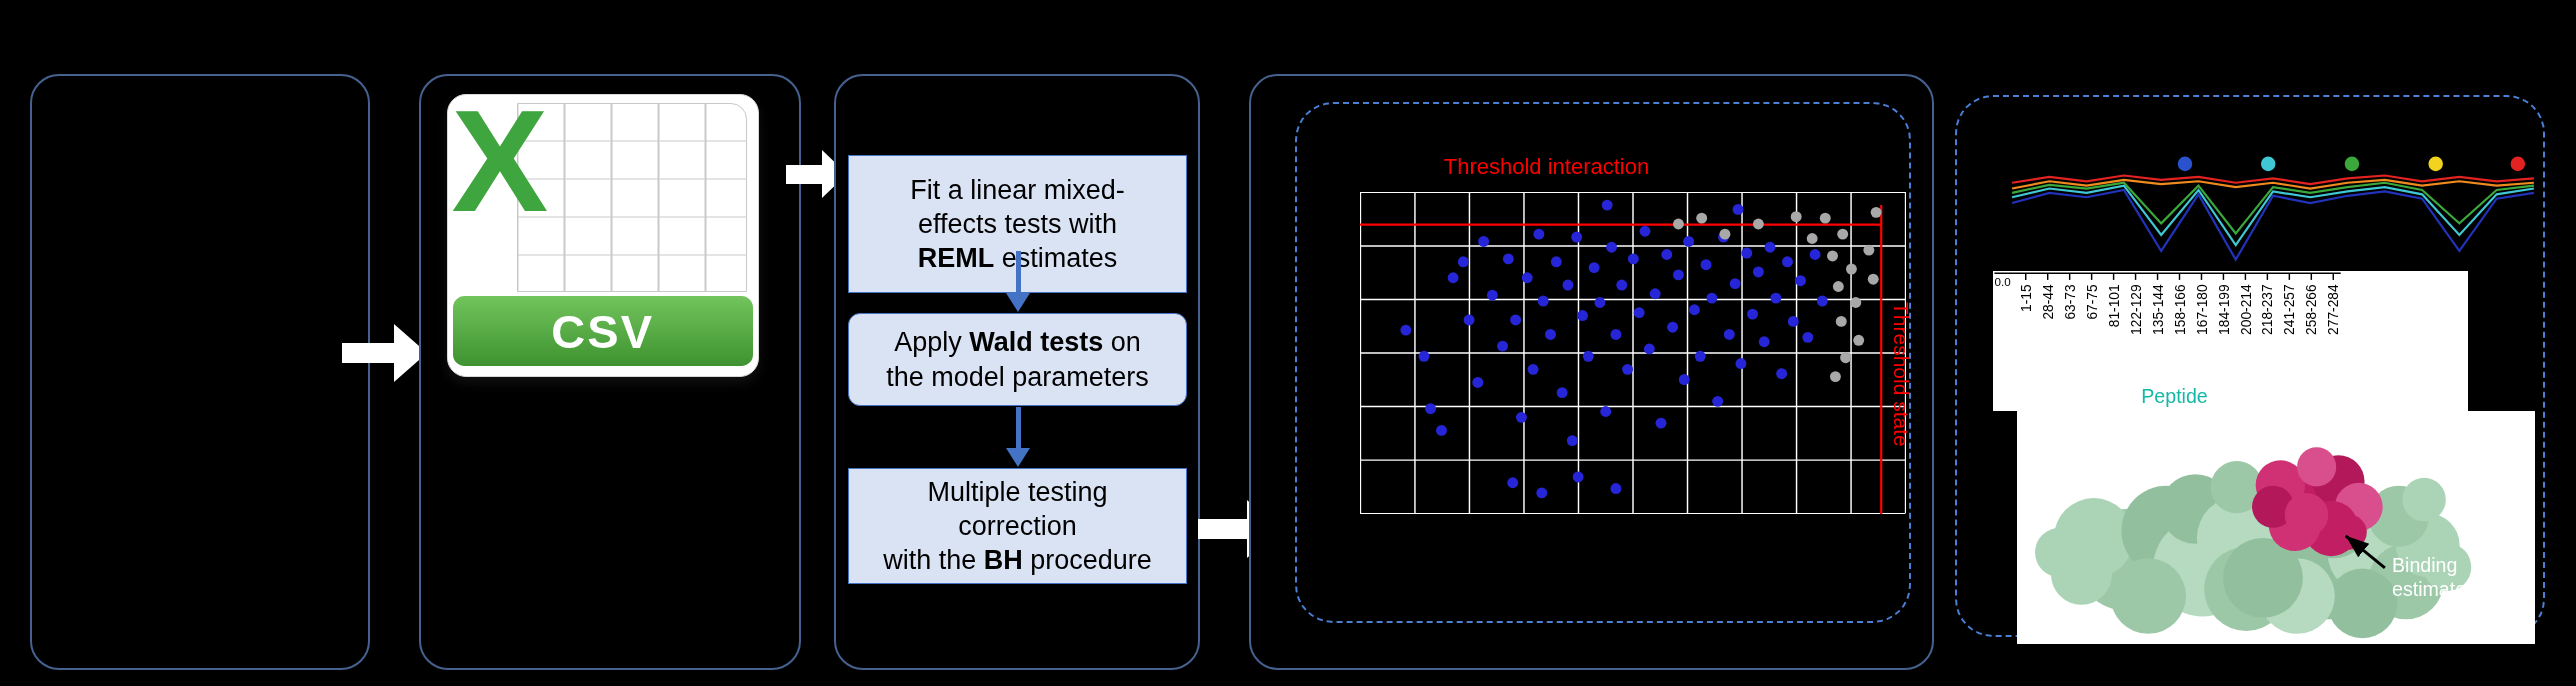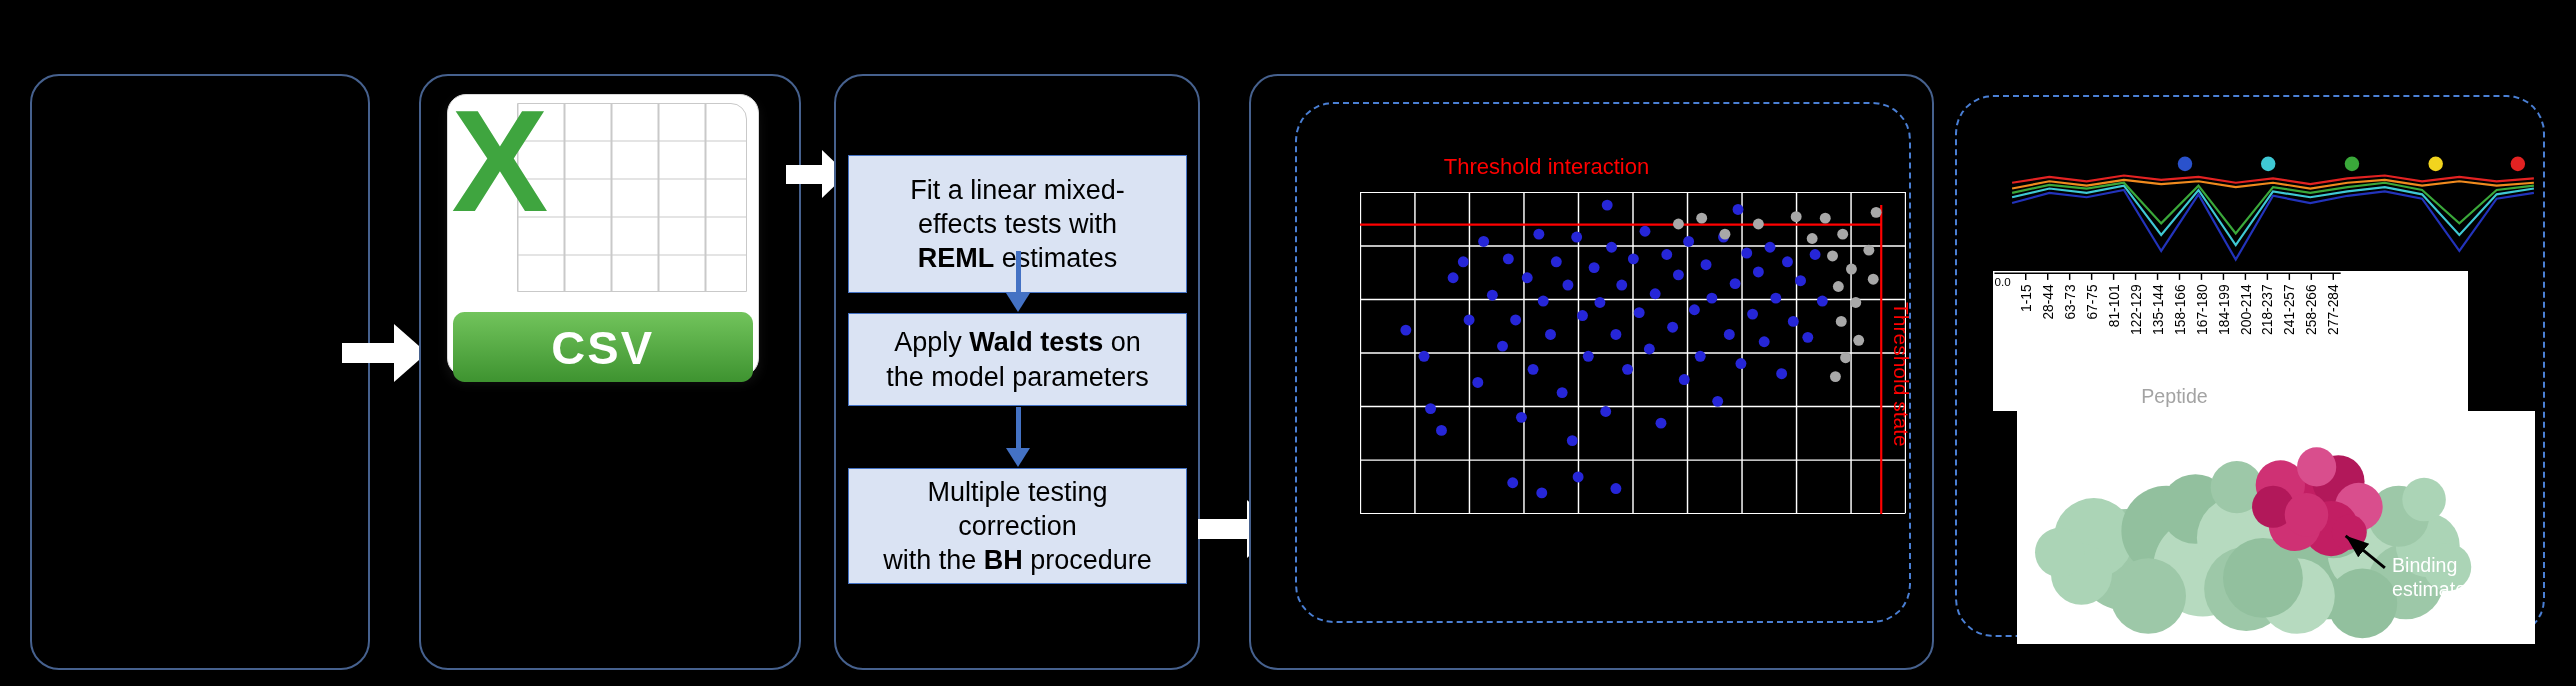--- a/index.html
+++ b/index.html
@@ -29,53 +29,53 @@
   #a2 .head  { left: 36px; top: 0; border-top: 24px solid transparent; border-bottom: 24px solid transparent; border-left: 25px solid #fff; }
   #a3 { left: 1198px; top: 500px; width: 81px; height: 58px; }
   #a3 .shaft { left: 0; top: 19px; width: 51px; height: 20.4px; }
   #a3 .head  { left: 49px; top: 0; border-top: 29px solid transparent; border-bottom: 29px solid transparent; border-left: 32px solid #fff; }
 
   
   .step-box { position: absolute; left: 848px; width: 339px; background: #dae3f3; border: 1.5px solid #4472c4;
               color: #000; font-size: 27px; line-height: 1.27; display: flex; flex-direction: column;
               justify-content: center; text-align: center; }
   #step1 { top: 110px; height: 138px; margin-top: 45px; }
-  #step2 { top: 313px; height: 93px; }
+  #step2 { top: 313px; height: 93px; border-radius: 12px; }
   #step3 { top: 468px; height: 116px; }
   .step-arrow { position: absolute; left: 1006px; width: 25px; }
   #sa1 { top: 251px; height: 61px; }
   #sa2 { top: 407px; height: 60px; }
   .sa-line { position: absolute; left: 10.2px; top: 0; width: 4.4px; height: calc(100% - 17.4px); background: #4472c4; }
   .sa-head { position: absolute; left: 0; bottom: 0; width: 0; height: 0;
              border-left: 12.4px solid transparent; border-right: 12.4px solid transparent; border-top: 19px solid #4472c4; }
 
   
   #csv { position: absolute; left: 447px; top: 94px; width: 312px; height: 283px; }
   .csv-page { position: absolute; inset: 0; background: #fff; border: 1.5px solid #d8d8d8; border-radius: 19px;
               box-shadow: 0 5.8px 11.6px rgba(255,255,255,0.07); }
   .csv-grid { position: absolute; left: 70px; top: 8.7px; width: 230px; height: 189px;
               border: 1.5px solid #c9c9c9; border-top-right-radius: 16px; background: #fff;
               background-image: linear-gradient(#c9c9c9 1.5px, transparent 1.5px),
                                 linear-gradient(90deg, #c9c9c9 1.5px, transparent 1.5px);
               background-size: 47px 38px; background-position: -1.5px -1.5px; }
   .csv-x { position: absolute; left: 4.4px; top: -16px; font-size: 145px; font-weight: 800; color: #3fa53f; }
   .csv-banner { position: absolute; left: 5.8px; top: 202px; width: 300px; height: 70px; border-radius: 11.6px;
                 background: linear-gradient(#72c45c, #3e9330); display: flex; align-items: center; justify-content: center;
-                color: #fff; font-weight: bold; font-size: 47px; letter-spacing: 2.2px; margin-top: 16px; }
+                color: #fff; font-weight: bold; font-size: 47px; letter-spacing: 2.2px; }
 
   
   #volcano-svg { position: absolute; left: 1360px; top: 192px; }
   .thr-label { position: absolute; color: #ff0000; }
   #thrH { left: 1443px; top: 154px; width: 207px; text-align: center; font-size: 22px; }
   #thrV { left: 1913px; top: 302px; font-size: 21px; white-space: nowrap; transform: rotate(90deg); transform-origin: 0 0; }
 
   
   #uptake-svg { position: absolute; left: 2006px; top: 145px; }
   #whiteA { position: absolute; left: 1993px; top: 271px; width: 475px; height: 140px; background: #fff; }
-  #peptideLabel { position: absolute; left: 1993px; top: 385px; width: 363px; text-align: center; font-size: 19.6px; color: #a3a3a3; }
+  #peptideLabel { position: absolute; left: 1993px; top: 385px; width: 363px; text-align: center; font-size: 19.6px; color: #14b8a6; }
   #whiteB { position: absolute; left: 2017px; top: 411px; width: 518px; height: 233px; background: #fff; }
   #bindingLabel { position: absolute; left: 2386px; top: 554px; font-size: 19.6px; color: #ffffff; line-height: 1.22; margin-left: 6px; }
 </style>
 </head>
 <body>
 
 <div class="stage">
 
   <div class="panel" id="p1"></div>
 

